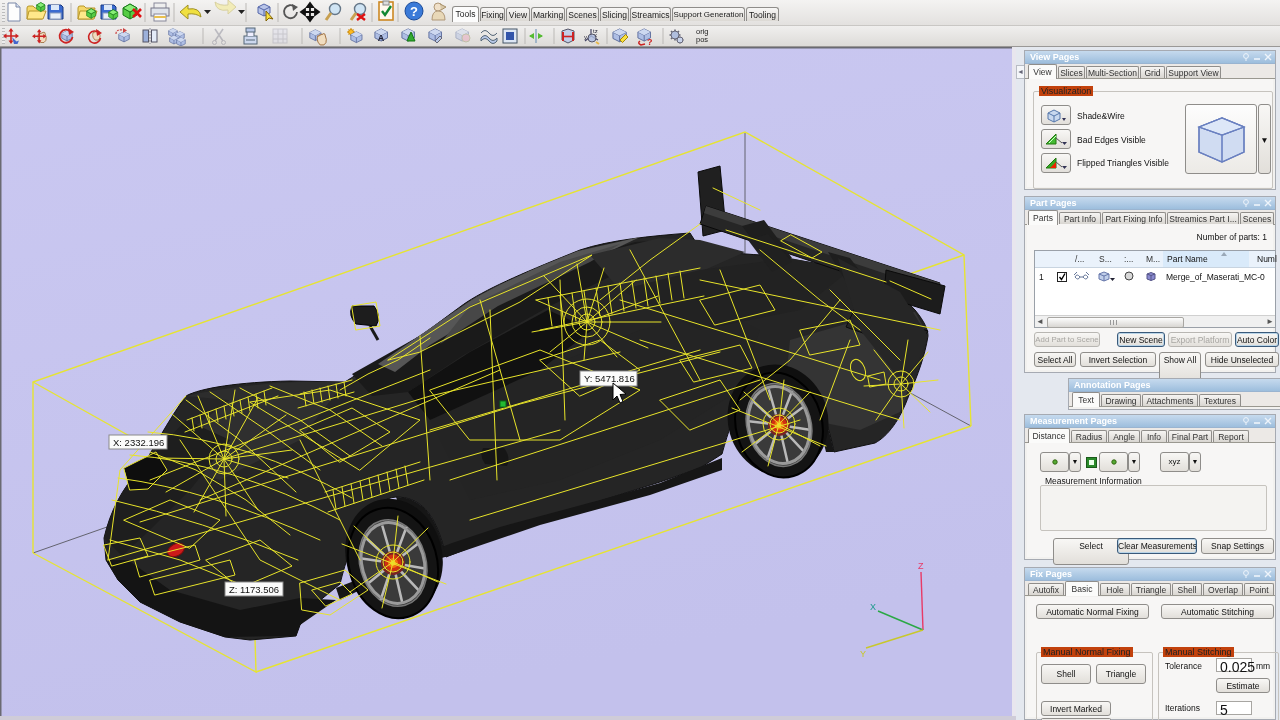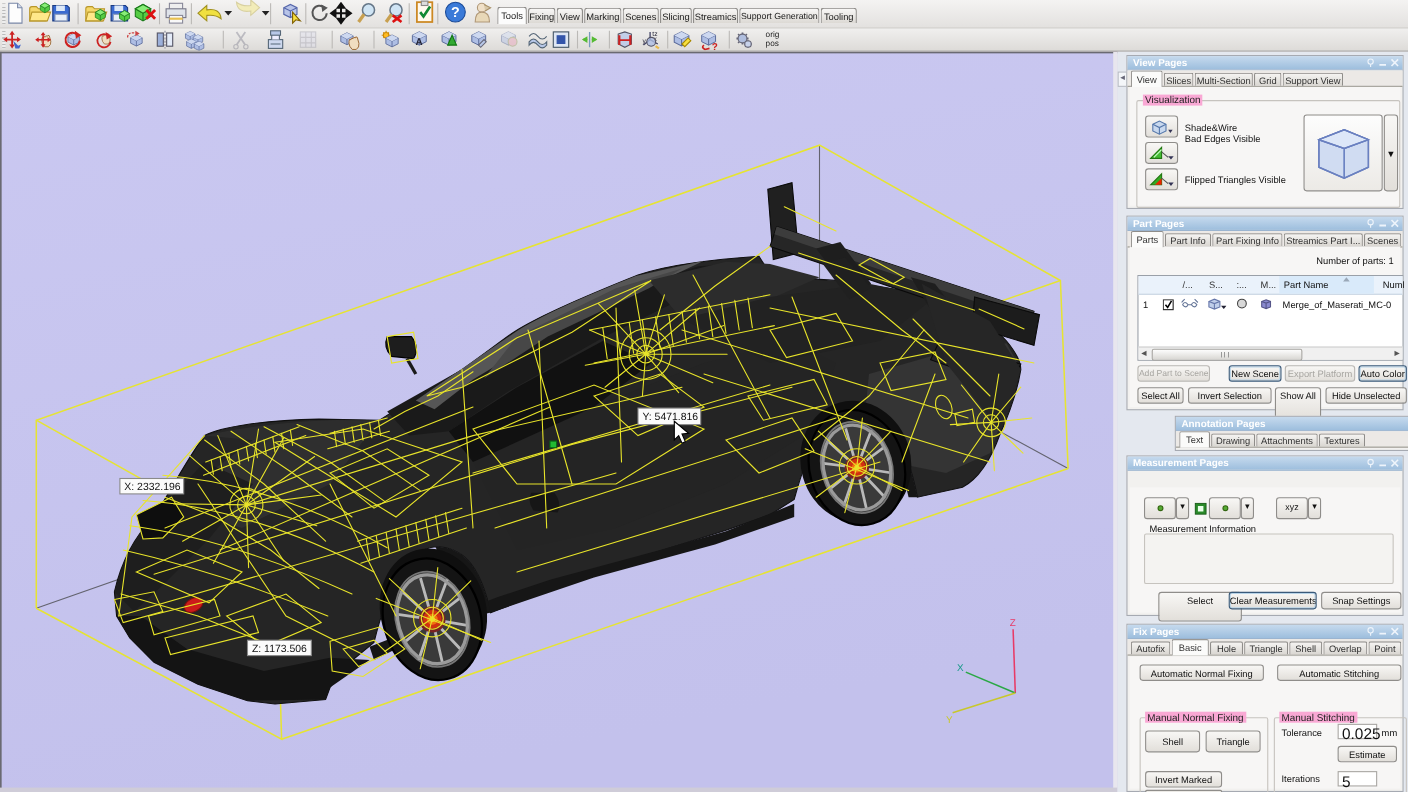--- a/index.html
+++ b/index.html
@@ -26,21 +26,21 @@
 .ptabs{position:relative;height:14px;border-bottom:1px solid #9a9890;background:#ece9e6;}
 .ptab{position:absolute;top:2px;height:12px;background:linear-gradient(#f5f4f2,#d9d6d1);
   border:1px solid #8f8d8a;border-bottom:none;border-radius:2px 2px 0 0;font-size:8.5px;color:#333;
   line-height:12px;text-align:center;box-sizing:border-box;white-space:nowrap;overflow:hidden;}
 .ptab.act{background:#fbfbfa;top:0px;height:15px;z-index:2;line-height:15px;}
 .btn{position:absolute;background:linear-gradient(#f8f7f5,#e2dfda);border:1px solid #8f8d8a;border-radius:3px;
   font-size:8.5px;color:#111;text-align:center;box-sizing:border-box;white-space:nowrap;overflow:hidden;padding:0;}
 .btn.dis{color:#a8a6a2;border-color:#b8b6b2;}
 .btn.foc{box-shadow:inset 0 0 0 1px #b8d4e8;border-color:#3a5a7a;}
 .gbox{position:absolute;border:1px solid #c6c3be;border-radius:2px;}
-.glabel{position:absolute;font-size:9px;color:#222;background:#f9a8d4;padding:0 2px;text-align:right;}
+.glabel{position:absolute;font-size:9px;color:#222;background:#c2410c;padding:0 2px;text-align:right;}
 .txt{position:absolute;font-size:8.5px;color:#111;white-space:nowrap;}
 .inp{position:absolute;background:#fff;border:1px solid #a8a6a2;font-size:14px;color:#111;
   box-sizing:border-box;padding-left:3px;}
 </style></head>
 <body>
 <div id="tb1">
 <div class="grip" style="top:3px;height:19px;"></div>
 <svg width="450" height="25" style="position:absolute;left:0;top:0;">
  <defs>
   <g id="cubeG">
@@ -580,21 +580,21 @@
           </g>
           <path d="M20 12 l4 0 l-2 3 z" fill="#335"></path>
         </svg></div>
  <div class="txt" style="left:52px;top:60px;">Shade&amp;Wire</div>
  <div class="btn" style="left:16px;top:78px;width:30px;height:20px;"><svg width="28" height="18">
           <path d="M4 14 L14 4 L14 14 Z" fill="#44bb33" stroke="#227711"></path>
           <path d="M7 13 l7 -7" stroke="#ccffcc" stroke-width="1"></path>
           <path d="M14 8 l6 5" stroke="#555" stroke-width="1"></path>
           <path d="M20 12 l5 0 l-2.5 3 z" fill="#335"></path>
         </svg></div>
- <div class="txt" style="left:52px;top:70px;">Bad Edges Visible</div>
+ <div class="txt" style="left:52px;top:84px;">Bad Edges Visible</div>
  <div class="btn" style="left:16px;top:102px;width:30px;height:20px;"><svg width="28" height="18">
           <path d="M4 14 L14 4 L14 14 Z" fill="#33aa22" stroke="#227711"></path>
           <path d="M8 14 L14 8 L14 14 Z" fill="#ee2200"></path>
           <path d="M14 8 l6 5" stroke="#555" stroke-width="1"></path>
           <path d="M20 12 l5 0 l-2.5 3 z" fill="#335"></path>
         </svg></div>
  <div class="txt" style="left:52px;top:107px;">Flipped Triangles Visible</div>
  <div class="btn" style="left:160px;top:53px;width:72px;height:70px;background:linear-gradient(#fdfdfd,#eceae6);">
   <svg width="68" height="66">
           <g stroke="#6a80c0" fill="none" stroke-width="1.3">
@@ -699,20 +699,28 @@
 
 <div class="panel" id="pMeas" style="top:367px;height:146px;">
  <div class="ptitle">Measurement Pages<span class="ptools"><svg width="30" height="10" style="margin-top:1px;">
             <g stroke="#eef4fb" fill="none">
               <circle cx="4" cy="4" r="2.4"></circle>
               <path d="M4 6.4 L4 9"></path>
               <path d="M12 7 L18 7" stroke-width="1.6"></path>
               <path d="M23 2 L29 8 M29 2 L23 8" stroke-width="1.4"></path>
             </g>
           </svg></span></div>
+ <div class="ptabs">
+  <div class="ptab act" style="left:3px;width:42px;">Distance</div>
+  <div class="ptab" style="left:46px;width:36px;">Radius</div>
+  <div class="ptab" style="left:83px;width:32px;">Angle</div>
+  <div class="ptab" style="left:116px;width:26px;">Info</div>
+  <div class="ptab" style="left:143px;width:44px;">Final Part</div>
+  <div class="ptab" style="left:188px;width:36px;">Report</div>
+ </div>
  <div style="position:absolute;left:2px;top:28px;right:2px;bottom:2px;background:#f7f6f5;"></div>
  <div class="btn" style="left:15px;top:37px;width:29px;height:20px;"><svg width="26" height="18">
           <circle cx="13" cy="9" r="2.2" fill="#55aa33" stroke="#336611"></circle>
         </svg></div>
  <div class="btn" style="left:44px;top:37px;width:12px;height:20px;">
         <div style="margin-top:5px;font-size:7px;">▼</div>
       </div>
  <svg class="ticon" style="left:61px;top:42px;" width="11" height="11">
         <rect x="0.5" y="0.5" width="10" height="10" fill="#2a8a2a" stroke="#1a5a1a"></rect>
         <rect x="3" y="3" width="5" height="5" fill="#eaffea"></rect>

